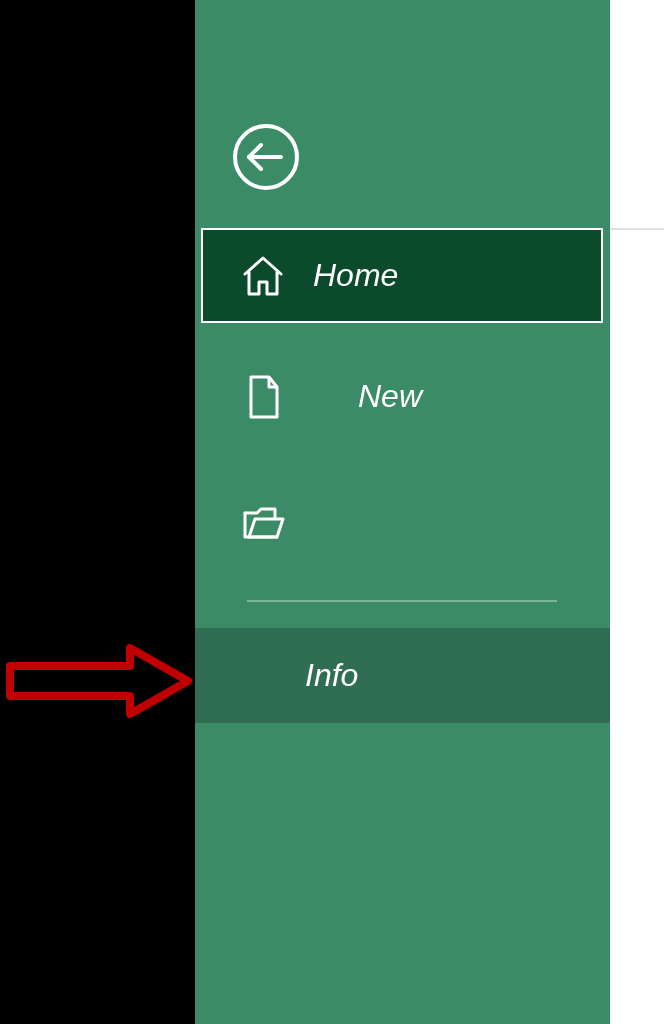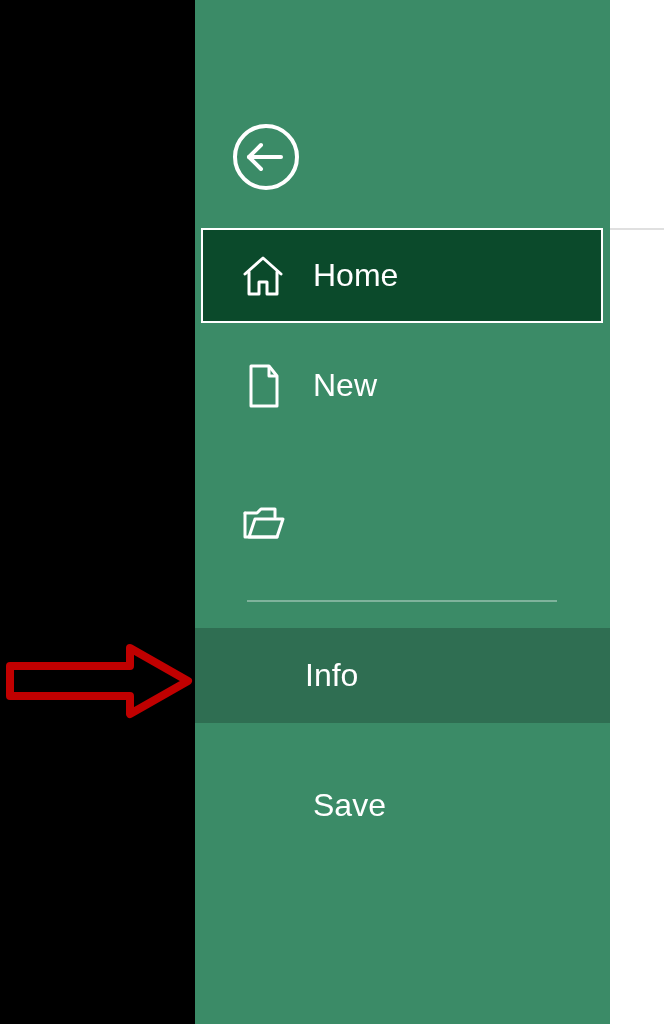--- a/index.html
+++ b/index.html
@@ -2,20 +2,21 @@
 <html><head>
 <meta charset="utf-8">
 <style>
   * { box-sizing: border-box; margin: 0; padding: 0; }
   html, body { width: 664px; height: 1024px; overflow: hidden; font-family: "Segoe UI", Arial, sans-serif; }
   .stage {
     position: relative;
     width: 664px;
     height: 1024px;
     background: #ffffff;
+    font-style: italic;
   }
   .black-strip {
     position: absolute;
     left: 0; top: 0;
     width: 195px; height: 1024px;
     background: #000000;
   }
   .sidebar {
     position: absolute;
     left: 195px; top: 0;
@@ -117,21 +118,21 @@
     <div class="menu-item selected" style="top:228px;">
       <span class="icon-slot">
         <svg viewBox="0 0 48 48">
           <path d="M6 22 L24 6 L42 22" fill="none" stroke="#ffffff" stroke-width="3" stroke-linejoin="round" stroke-linecap="round"></path>
           <path d="M10 20 L10 42 L20 42 L20 30 L28 30 L28 42 L38 42 L38 20" fill="none" stroke="#ffffff" stroke-width="3" stroke-linejoin="round" stroke-linecap="round"></path>
         </svg>
       </span>
       <span class="label">Home</span>
     </div>
 
-    <div class="menu-item" style="top:338px;">
+    <div class="menu-item" style="top:349px;gap:45px;">
       <span class="icon-slot">
         <svg viewBox="0 0 48 48">
           <path d="M12 4 L30 4 L38 14 L38 44 L12 44 Z" fill="none" stroke="#ffffff" stroke-width="3" stroke-linejoin="round"></path>
           <path d="M30 4 L30 14 L38 14" fill="none" stroke="#ffffff" stroke-width="3" stroke-linejoin="round"></path>
         </svg>
       </span>
       <span class="label">New</span>
     </div>
 
     <div class="menu-item" style="top:475px;">
@@ -143,23 +144,20 @@
         </svg>
       </span>
     </div>
 
     <div class="divider" style="top:600px;"></div>
 
     <div class="menu-item hovered no-icon" style="top:628px;">
       <span class="label">Info</span>
     </div>
 
-    <div class="menu-item no-icon" style="top:758px;">
-      <span class="label">Save</span>
-    </div>
 
 
   </div>
 
   <div class="arrow-annotation" style="left:0px; top:636px;">
     <span>
       <svg width="200" height="90" viewBox="0 0 200 90">
         <path d="M10 30 L130 30 L130 12 L188 45 L130 78 L130 60 L10 60 Z" fill="none" stroke="#c00000" stroke-width="8" stroke-linejoin="round"></path>
       </svg>
     </span>

